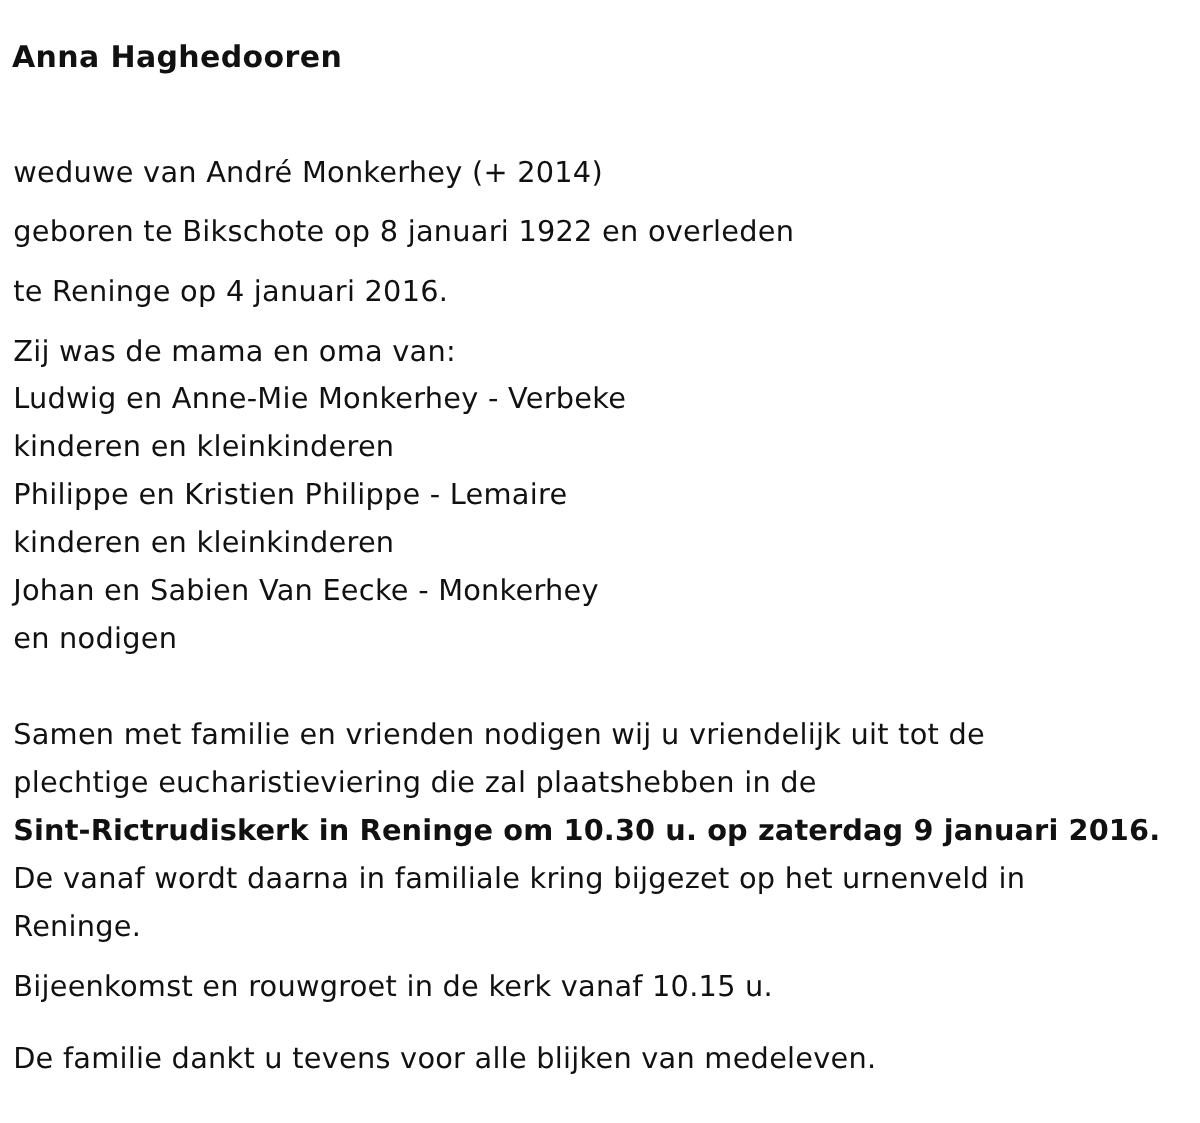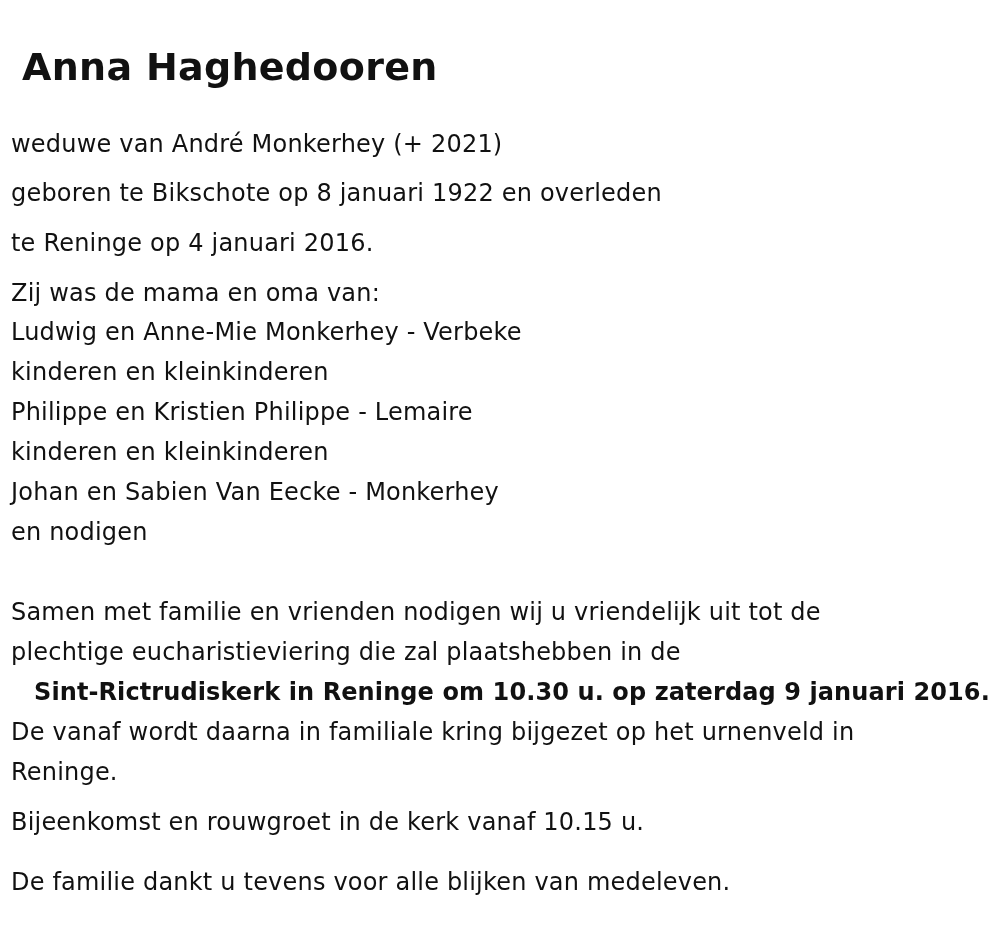--- a/index.html
+++ b/index.html
@@ -12,42 +12,42 @@
       height: 936px;
       position: relative;
       overflow: hidden;
       font-family: "DejaVu Sans", sans-serif;
       color: #111111;
     }
     .title {
       position: absolute;
       left: 10px;
       top: 33px;
-      font-size: 38px;
+      font-size: 25px;
       font-weight: bold;
       letter-spacing: 0.3px;
       white-space: nowrap;
-      margin: 12px;
+      margin: 0;
     }
     .line {
       position: absolute;
       left: 11px;
       font-size: 24px;
       line-height: 30px;
       white-space: nowrap;
       letter-spacing: 0.2px;
     }
-    .bold { font-weight: bold; margin-left: 23px; }
+    .bold { font-weight: bold; }
   </style>
 </head>
 <body>
 
 <h1 class="title">Anna Haghedooren</h1>
 
-<div class="line" style="top:129px">weduwe van André Monkerhey (+ 2021)</div>
+<div class="line" style="top:129px">weduwe van André Monkerhey (+ 2014)</div>
 <div class="line" style="top:178px">geboren te Bikschote op 8 januari 1922 en overleden</div>
 <div class="line" style="top:228px">te Reninge op 4 januari 2016.</div>
 
 <div class="line" style="top:278px">Zij was de mama en oma van:</div>
 <div class="line" style="top:317px">Ludwig en Anne-Mie Monkerhey - Verbeke</div>
 <div class="line" style="top:357px">kinderen en kleinkinderen</div>
 <div class="line" style="top:397px">Philippe en Kristien Philippe - Lemaire</div>
 <div class="line" style="top:437px">kinderen en kleinkinderen</div>
 <div class="line" style="top:477px">Johan en Sabien Van Eecke - Monkerhey</div>
 <div class="line" style="top:517px">en nodigen</div>

